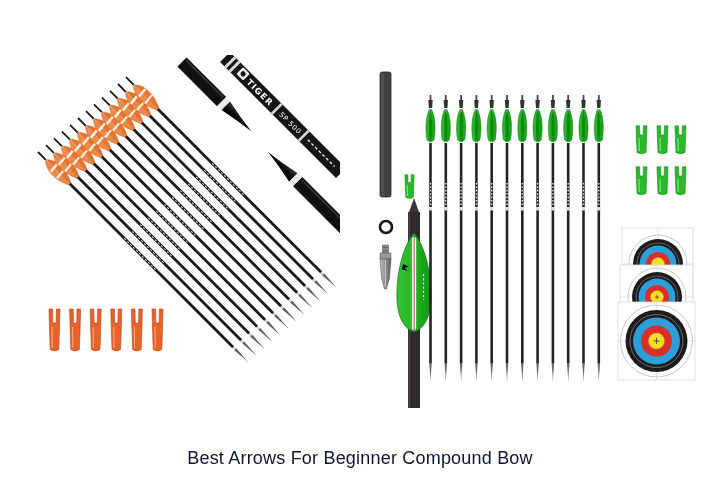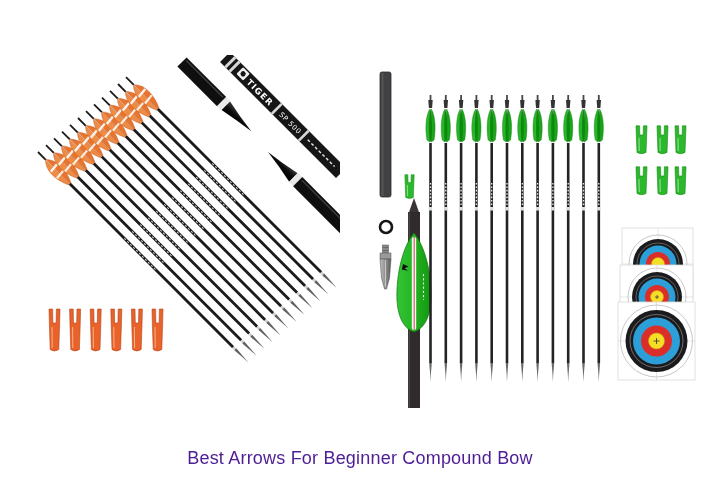--- a/index.html
+++ b/index.html
@@ -2,21 +2,21 @@
 <html><head>
 <meta charset="utf-8">
 <style>
   html,body{margin:0;padding:0;background:#fff;}
   .canvas{position:relative;width:720px;height:480px;background:#ffffff;overflow:hidden;
           font-family:"Liberation Sans",sans-serif;}
   figure{position:absolute;margin:0;padding:0;}
   .panel-left{left:10px;top:55px;width:330px;height:330px;}
   .panel-right{left:372px;top:60px;width:340px;height:352px;}
   .caption{position:absolute;left:0;right:0;top:444px;height:30px;
-           text-align:center;font-size:18px;line-height:28px;color:#4c1d95;
+           text-align:center;font-size:18px;line-height:28px;color:#0f172a;
            letter-spacing:0.2px;}
   svg text{font-family:"DejaVu Sans",sans-serif;}
 </style>
 </head>
 <body>
 
 <div class="canvas">
 
   <figure class="panel-left">
     <svg width="330" height="330" viewBox="0 0 330 330">

